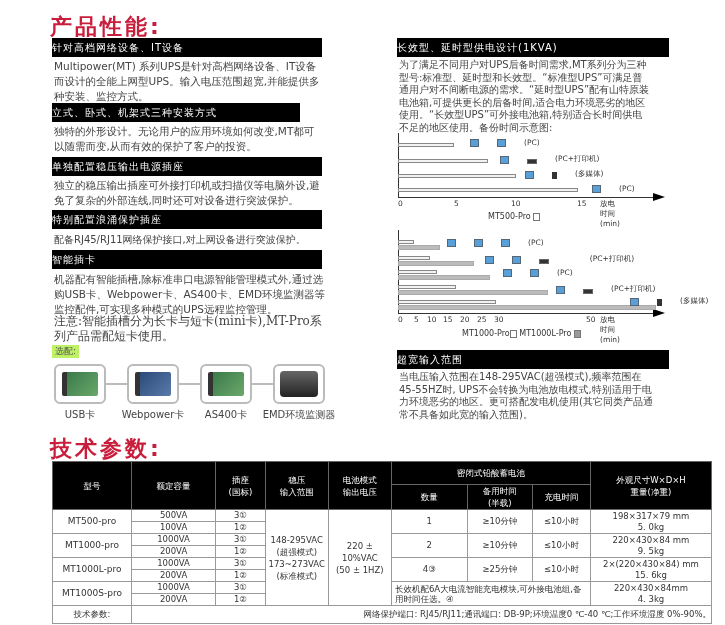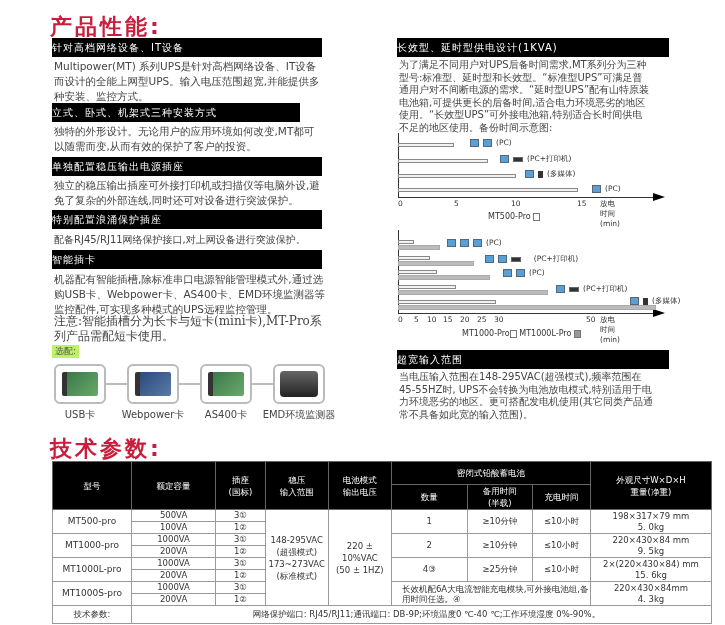--- a/index.html
+++ b/index.html
@@ -13,32 +13,32 @@
 .card-lab{position:absolute;font-size:10px;color:#444;text-align:center;width:80px}
 .pcb{width:36px;height:24px;background:linear-gradient(135deg,#3a7a4a,#6aa86a);border-left:5px solid #333;border-radius:2px}
 .emd{width:38px;height:26px;background:linear-gradient(#666,#222);border-radius:4px}
 .chart{position:absolute}
 .axis-y{position:absolute;width:1px;background:#333}
 .axis-x{position:absolute;height:1px;background:#333}
 .arrow{position:absolute;width:0;height:0;border-top:4px solid transparent;border-bottom:4px solid transparent;border-left:12px solid #000}
 .cbar{position:absolute;height:4px;border:1px solid #888;background:#f2f2f2}
 .cbar.g{background:#bbb;border-color:#aaa;height:5px}
 .tick{position:absolute;font-size:7.5px;color:#333}
-.clab{position:absolute;font-size:7.5px;color:#333;white-space:nowrap;display:flex;align-items:center;gap:4px}
+.clab{position:absolute;font-size:7.5px;color:#333;white-space:nowrap;display:flex;align-items:flex-end;gap:18px}
 .mon{display:inline-block;width:9px;height:8px;background:#5aa0d8;border:1px solid #567;position:relative}
 .prn{display:inline-block;width:10px;height:5px;background:#333;border:1px solid #666}
 .spk{display:inline-block;width:5px;height:7px;background:#333}
 .legend{position:absolute;font-size:8px;color:#333;white-space:nowrap}
 .sq{display:inline-block;width:7px;height:8px;border:1px solid #777;vertical-align:middle}
 .sq.g{background:#999}
 table{position:absolute;left:52px;top:461px;width:660px;border-collapse:collapse;font-size:8.5px;color:#333}
 th{background:#000;color:#fff;font-weight:normal;border:1px solid #666;text-align:center;line-height:12px}
 td{border:1px solid #999;text-align:center;height:11px;line-height:11px}
 td.m{font-size:9px}
-.foot td{text-align:center;padding-left:10px;height:18px;border-top:1px solid #999}
+.foot td{text-align:right;padding-left:10px;height:18px;border-top:1px solid #999}
 </style>
 </head>
 <body>
 
 <div class="h-red" style="left:50px;top:12px">产品性能:</div>
 
 <div class="bar" style="left:52px;top:38px;width:270px">针对高档网络设备、IT设备</div>
 <div class="txt" style="left:54px;top:59px;width:270px">Multipower(MT) 系列UPS是针对高档网络设备、IT设备而设计的全能上网型UPS。输入电压范围超宽,并能提供多种安装、监控方式。</div>
 
 <div class="bar" style="left:52px;top:103px;width:248px">立式、卧式、机架式三种安装方式</div>
@@ -235,21 +235,21 @@
     <td rowspan="2"><span>2×(220×430×84) mm</span><br><span>15. 6kg</span></td>
   </tr>
   <tr>
         <td>200VA</td>
         <td>1②</td>
       </tr>
   <tr>
     <td rowspan="2" class="m">MT1000S-pro</td>
     <td>1000VA</td>
         <td>3①</td>
-    <td rowspan="2" colspan="3" style="text-align:left;padding-left:10px;line-height:10px">长效机配6A大电流智能充电模块,可外接电池组,备用时间任选。④</td>
+    <td rowspan="2" colspan="3" style="text-align:left;padding-left:3px;line-height:10px">长效机配6A大电流智能充电模块,可外接电池组,备用时间任选。④</td>
     <td rowspan="2"><span>220×430×84mm</span><br><span>4. 3kg</span></td>
   </tr>
   <tr>
         <td>200VA</td>
         <td>1②</td>
       </tr>
   <tr class="foot">
     <td style="text-align:center;padding-left:0">技术参数:</td>
     <td colspan="8">网络保护端口: RJ45/RJ11;通讯端口: DB-9P;环境温度0 ℃-40 ℃;工作环境湿度 0%-90%。</td>
   </tr>

